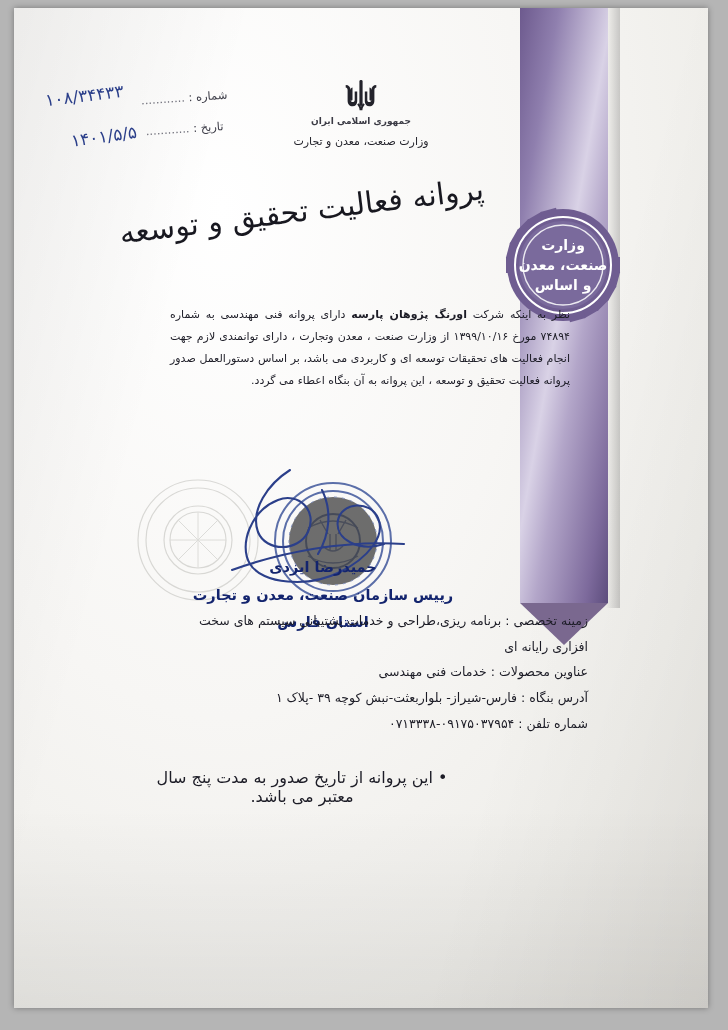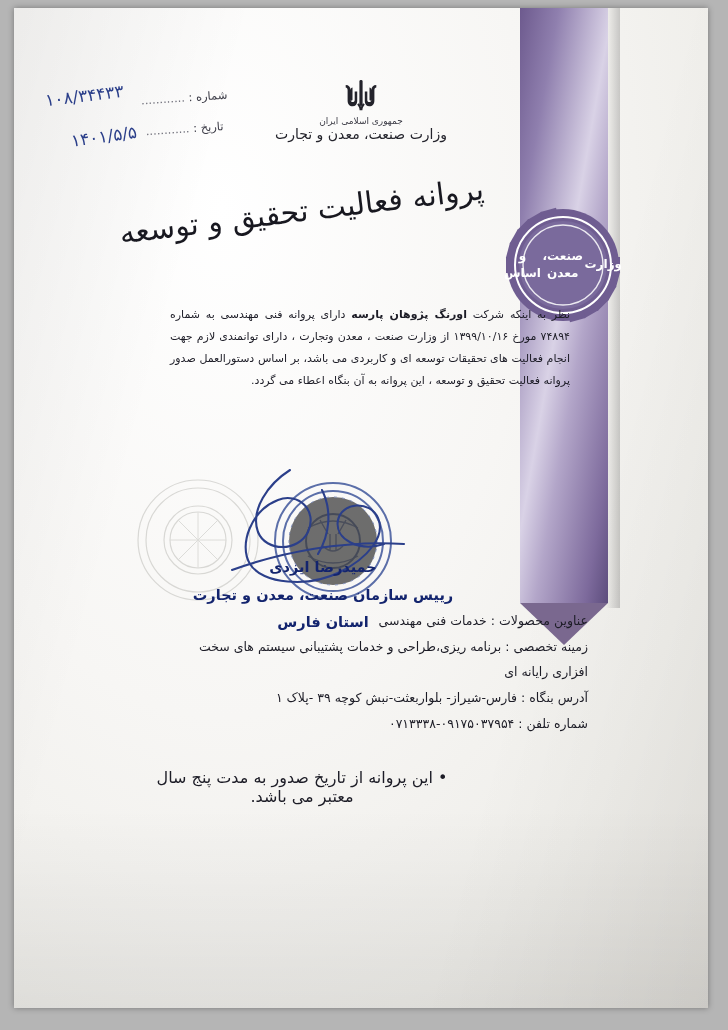--- a/index.html
+++ b/index.html
@@ -78,25 +78,25 @@
     right: 86px;
     top: 198px;
     width: 118px;
     height: 118px;
   }
   .rosette svg { display:block; }
   .rosette-text {
     position: absolute;
     inset: 0;
     display: flex;
-    flex-direction: row;
+    flex-direction: column;
     align-items: center;
     justify-content: center;
     color: #ffffff;
-    font-size: 12px;
+    font-size: 14px;
     line-height: 1.45;
     font-weight: bold;
     text-align: center;
     letter-spacing: 0;
   }
 
   
   .emblem-block {
     position: absolute;
     top: 66px;
@@ -106,23 +106,25 @@
     color: #2a2a33;
   }
   .emblem {
     margin: 0 auto 2px auto;
     width: 40px;
     height: 40px;
   }
   .emblem-caption {
     font-size: 9px;
     color: #3b3b45;
+    margin-bottom: 9px;
+    font-weight: bold;
   }
   .ministry {
-    font-size: 14px;
+    font-size: 11px;
     color: #24242c;
     letter-spacing: 0;
   }
 
   
   .handwritten {
     position: absolute;
     left: 30px;
     top: 72px;
     width: 185px;
@@ -363,22 +365,22 @@
         </g>
       </svg>
     </div>
 
     <div class="signature">
       <div>حمیدرضا ایزدی</div>
       <div>رییس سازمان صنعت، معدن و تجارت استان فارس</div>
     </div>
 
     <div class="details">
+      <div>زمینه تخصصی : برنامه ریزی،طراحی و خدمات پشتیبانی سیستم های سخت افزاری رایانه ای</div>
       <div>عناوین محصولات : خدمات فنی مهندسی</div>
-      <div>زمینه تخصصی : برنامه ریزی،طراحی و خدمات پشتیبانی سیستم های سخت افزاری رایانه ای</div>
       <div>آدرس بنگاه : فارس-شیراز- بلواربعثت-نبش کوچه ۳۹ -پلاک ۱</div>
       <div class="phone">شماره تلفن : ۰۹۱۷۵۰۳۷۹۵۴-۰۷۱۳۳۳۸</div>
     </div>
 
     <div class="footnote">
       <span class="bullet">•</span>
       <span>این پروانه از تاریخ صدور به مدت پنج سال معتبر می باشد.</span>
     </div>
 
   </div>

